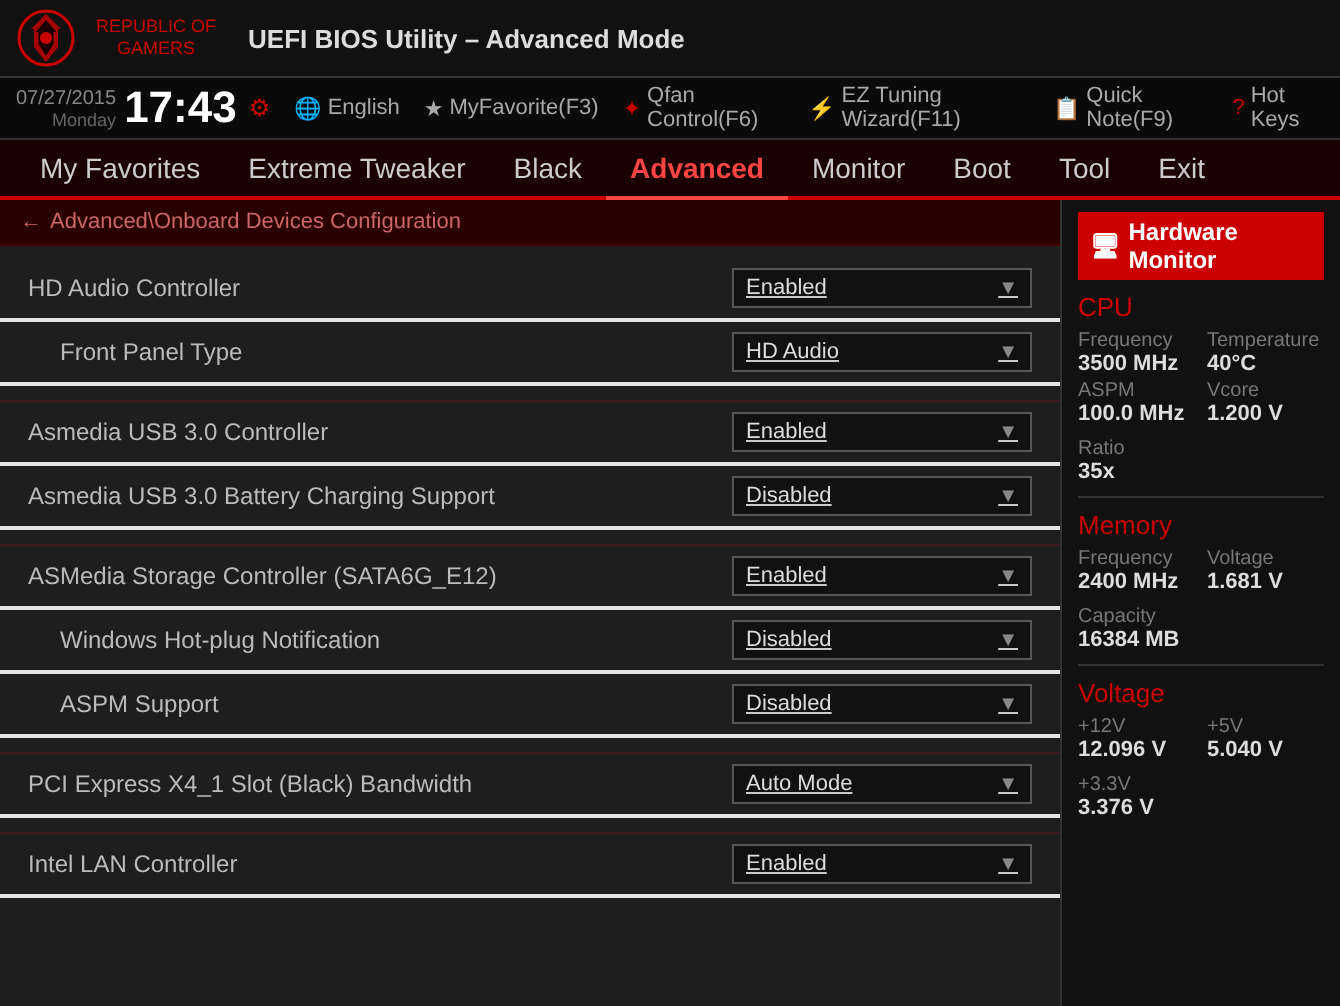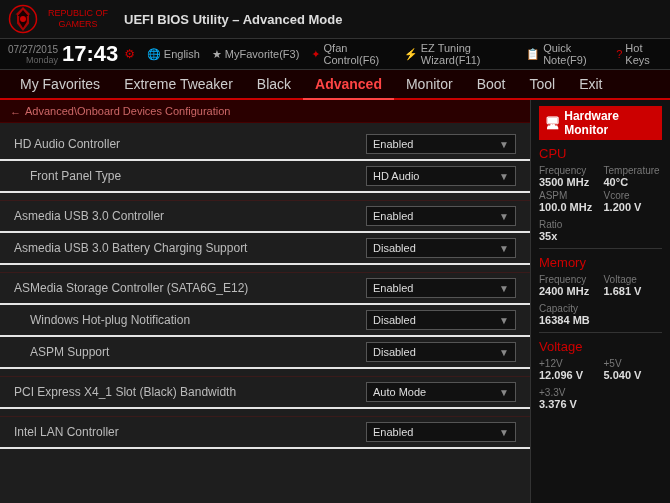--- a/index.html
+++ b/index.html
@@ -136,20 +136,21 @@
     }
     .setting-label {
       flex: 1;
       color: #bbb;
       font-size: 12px;
     }
     .setting-value {
       display: flex;
       align-items: center;
       gap: 4px;
+      text-decoration: underline;
     }
     .dropdown {
       background: #111;
       border: 1px solid #555;
       color: #ddd;
       padding: 3px 6px;
       font-size: 11px;
       width: 150px;
       display: flex;
       align-items: center;

